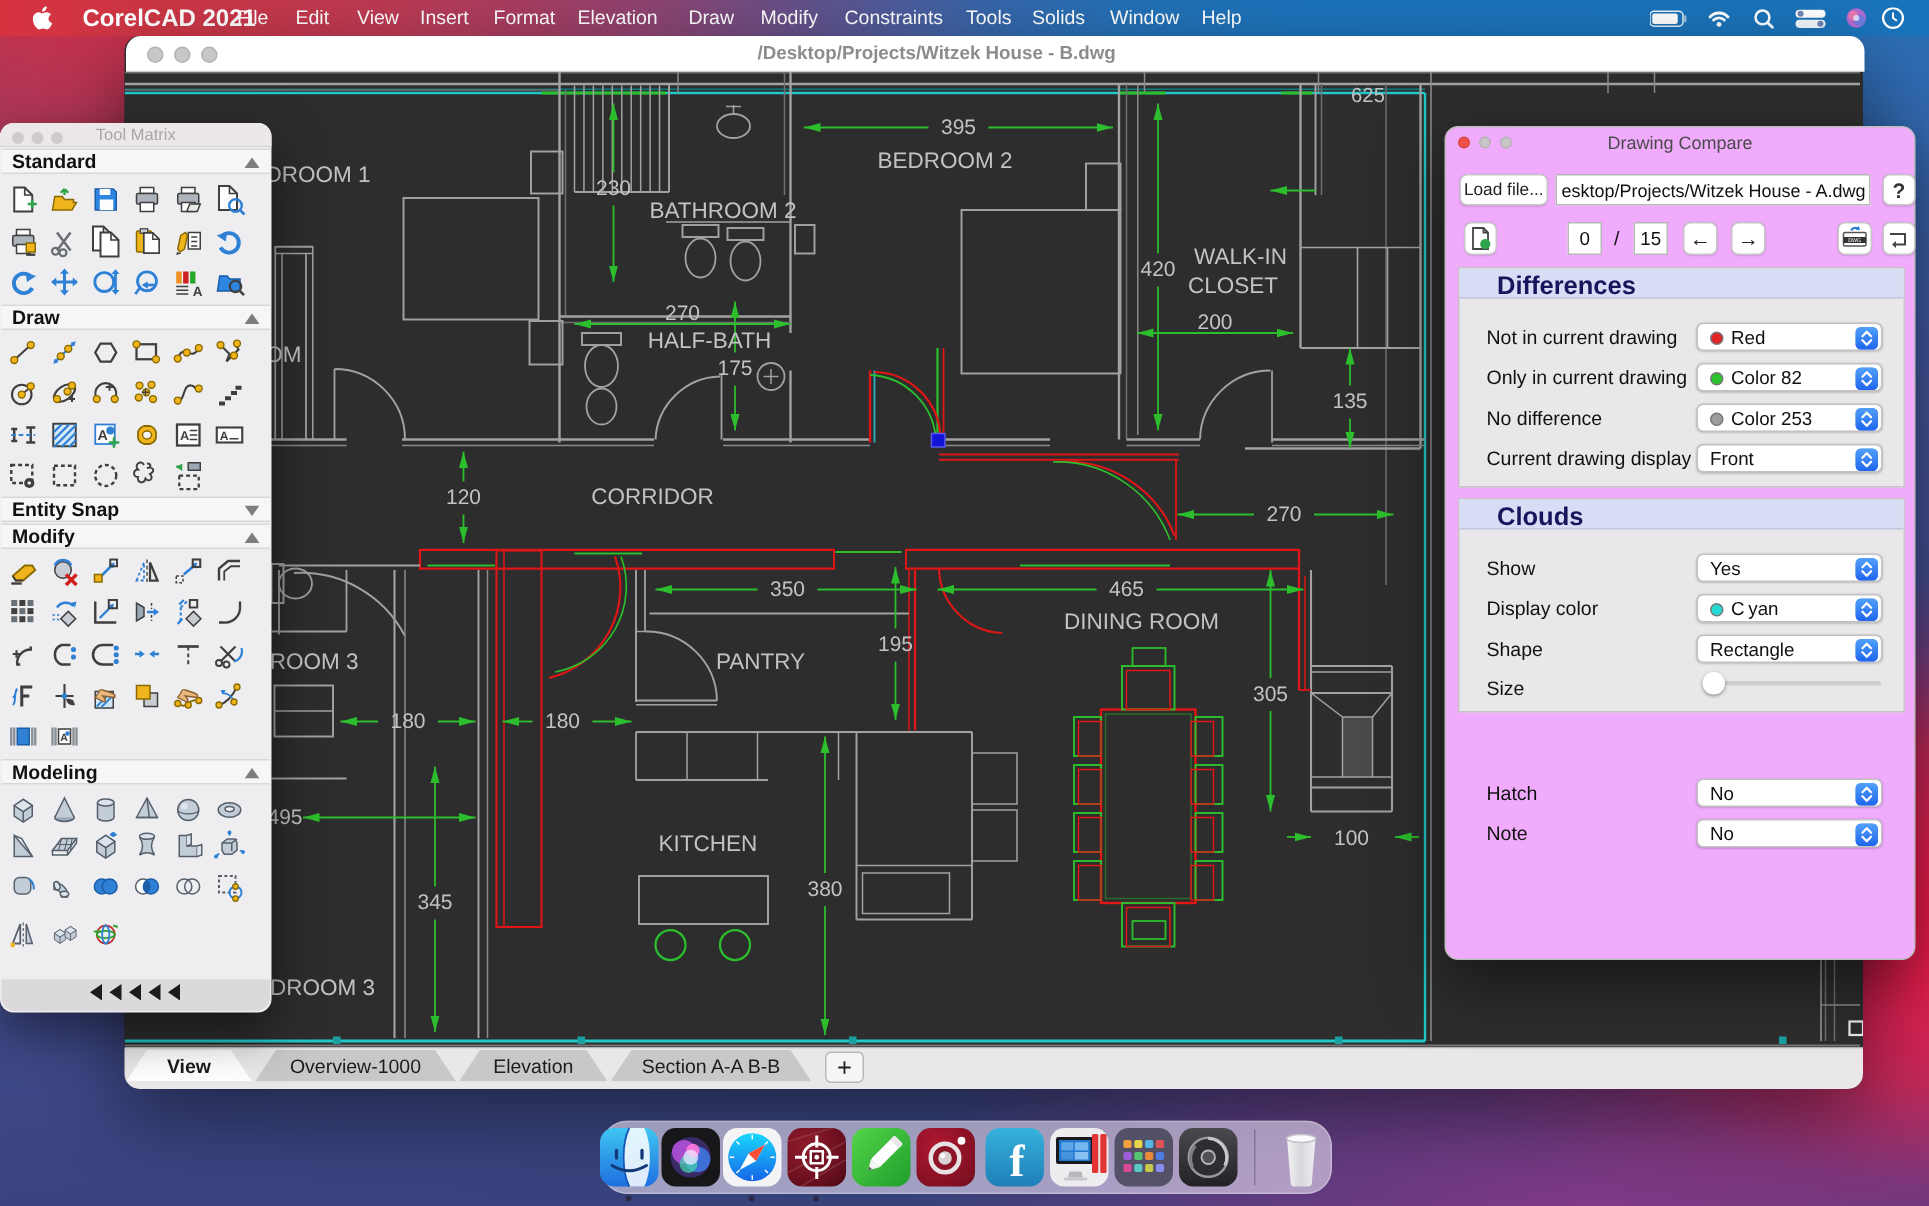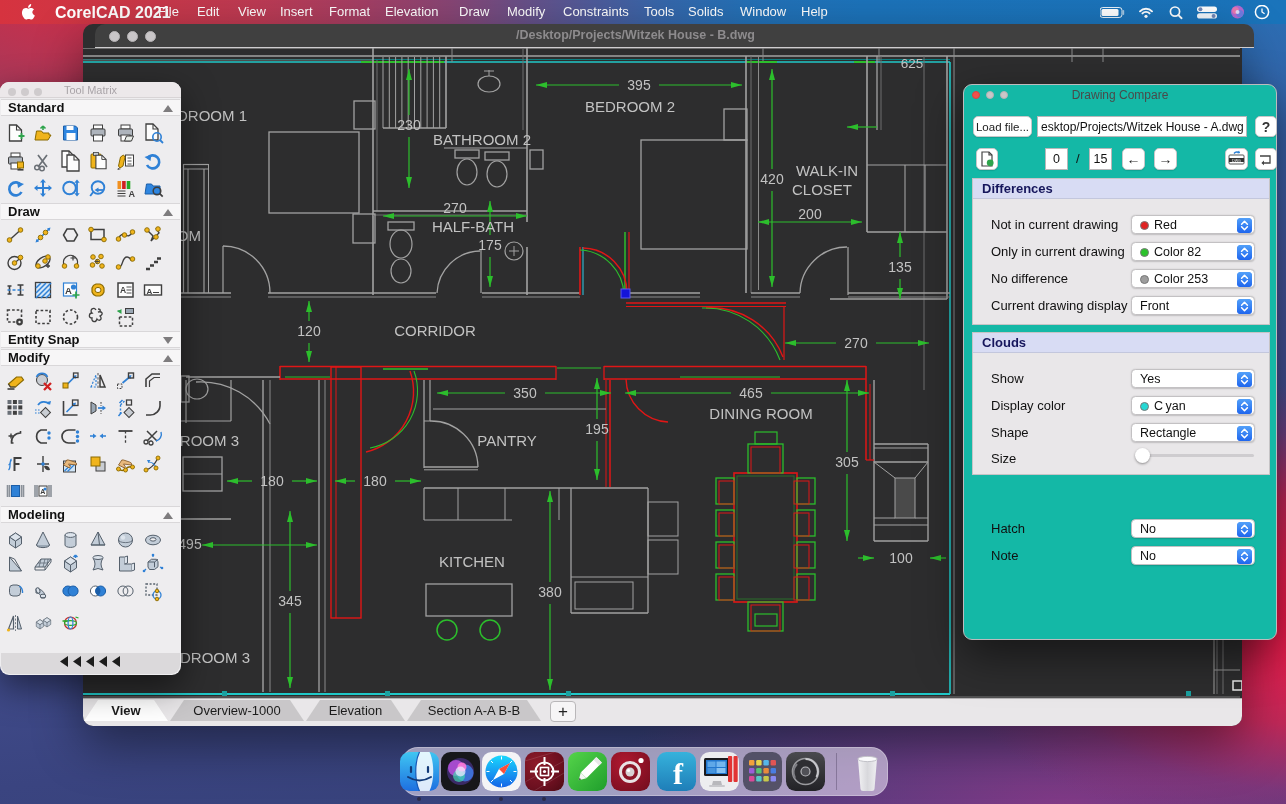--- a/index.html
+++ b/index.html
@@ -9,21 +9,21 @@
  radial-gradient(640px 300px at 83% 101%, rgba(150,55,138,0.8) 0%, rgba(115,55,130,0.5) 45%, rgba(80,60,130,0) 72%),
  linear-gradient(172deg, #2b7ac0 0%, #2a70b6 18%, #45559c 45%, #434e8f 62%, #3a4480 80%, #344075 100%)}
 .abs{position:absolute}
 
 #menubar{position:absolute;left:0;top:0;width:1286px;height:24px;
 background:linear-gradient(90deg,#d6333f 0%,#cb3747 10%,#bc3a53 20%,#a43e63 28%,#874574 35%,#665088 41%,#4a5c9c 47%,#3467ab 52%,#2470b5 58%,#1c73ba 67%,#1a74bb 100%);}
 #menubar span{position:absolute;top:4px;color:#fff;font-size:13px;line-height:16px}
 
 #win{position:absolute;left:83px;top:24px;width:1159px;height:702px;border-radius:10px;
  background:#2e2e2f;box-shadow:0 18px 50px rgba(0,0,0,0.45);}
-#titlebar{position:absolute;left:12px;top:0;width:100%;height:24px;background:#404040;
+#titlebar{position:absolute;left:1px;top:0;width:100%;height:24px;background:#ffffff;
  border-radius:10px 10px 0 0;border-bottom:1px solid #cfcdcf}
 .tl{position:absolute;top:6.5px;width:11px;height:11px;border-radius:50%}
 #titletext{position:absolute;top:4px;left:421px;font-size:12.5px;font-weight:bold;color:#8d8b8d}
 #canvas{position:absolute;left:0;top:24px;width:1159px;height:650px;background:#2d2d2e;overflow:hidden}
 
 #tabbar{position:absolute;left:0;top:674px;width:1159px;height:28px;background:#e9e7e9;border-top:1px solid #b5b3b5;border-radius:0 0 10px 10px}
 .tab{position:absolute;top:1px;height:21px;font-size:13px;color:#1c1c1c;text-align:center;
  background:#c9c7c9;clip-path:polygon(14px 0,calc(100% - 14px) 0,100% 100%,0 100%);line-height:21px}
 .tab.on{background:#fff;font-weight:bold}
 #plusbtn{position:absolute;top:2px;left:467px;width:26px;height:21px;background:#f6f5f6;border:1px solid #b9b7b9;
@@ -33,29 +33,29 @@
  border-radius:9px;box-shadow:0 12px 34px rgba(0,0,0,0.5);}
 #palette .ptitle{position:absolute;left:0;top:0;width:100%;height:16px;background:#ece8ea;border-bottom:1px solid #d8d4d6;
  border-radius:9px 9px 0 0;text-align:center;font-size:11px;color:#a9a4a8;line-height:16px}
 .pdot{position:absolute;top:5.5px;width:8px;height:8px;border-radius:50%;background:#cfcbcd}
 .phead{position:absolute;left:1px;width:179px;height:17px;background:#f7f6f7;border-top:1px solid #d9d7d9;border-bottom:1px solid #d9d7d9;
  font-size:13px;font-weight:bold;color:#111;padding-left:7px;line-height:16px}
 .phead svg{position:absolute;right:7px;top:5px}
 #pbottom{position:absolute;left:1px;top:571px;width:179px;height:21px;background:#dbd9db;border-radius:0 0 9px 9px;
  text-align:center;color:#222;font-size:12px;letter-spacing:1px;line-height:20px;font-weight:bold}
 
-#dlg{position:absolute;left:963px;top:84px;width:314px;height:556px;background:#14b8a6;border-radius:9px;
+#dlg{position:absolute;left:963px;top:84px;width:314px;height:556px;background:#f0abfc;border-radius:9px;
  box-shadow:0 16px 44px rgba(0,0,0,0.5);border:1px solid #bdbbbd}
 #dlg .dtitle{position:absolute;left:0;top:0;width:100%;height:20px;text-align:center;font-size:12px;color:#4a4a4a;line-height:20px}
 .btn{position:absolute;background:#fff;border:1px solid #c9c7c9;border-radius:5px;box-shadow:0 0.5px 1px rgba(0,0,0,0.12);
  font-size:11.5px;color:#222;text-align:center}
 .fld{position:absolute;background:#fff;border:1px solid #b9b7b9;font-size:12.5px;color:#111;text-align:center}
 .sect{position:absolute;left:8px;width:298px;border:1px solid #c6c4c6;background:#e9e7e9}
-.shead{height:20px;background:#d8dcf4;border-bottom:1px solid #c3c7dd;font-size:13px;font-weight:bold;color:#16165c;
- padding:2px 0 0 9px}
+.shead{height:20px;background:#d8dcf4;border-bottom:1px solid #c3c7dd;font-size:17px;font-weight:bold;color:#16165c;
+ padding:2px 0 0 25px}
 .row{position:absolute;font-size:13px;color:#111}
 .dd{position:absolute;height:19px;background:#fff;border:0.5px solid #c3c1c3;border-radius:4.5px;box-shadow:0 0.5px 1.5px rgba(0,0,0,0.18);
  font-size:12.5px;color:#111}
 .dd .stp{position:absolute;right:2px;top:2px;width:15px;height:15px;border-radius:3.5px;
  background:linear-gradient(180deg,#4f97f8 0%,#2569ee 100%)}
 .cdot{display:inline-block;width:9px;height:9px;border-radius:50%;margin:0 5px 0 0;border:1px solid #777;vertical-align:-1px}
 
 #dock{position:absolute;left:401px;top:747px;width:487px;height:49px;border-radius:17px;
  background:rgba(231,224,243,0.6);border:1px solid rgba(255,255,255,0.28)}
 .dk{position:absolute;top:751px;width:41px;height:41px}

